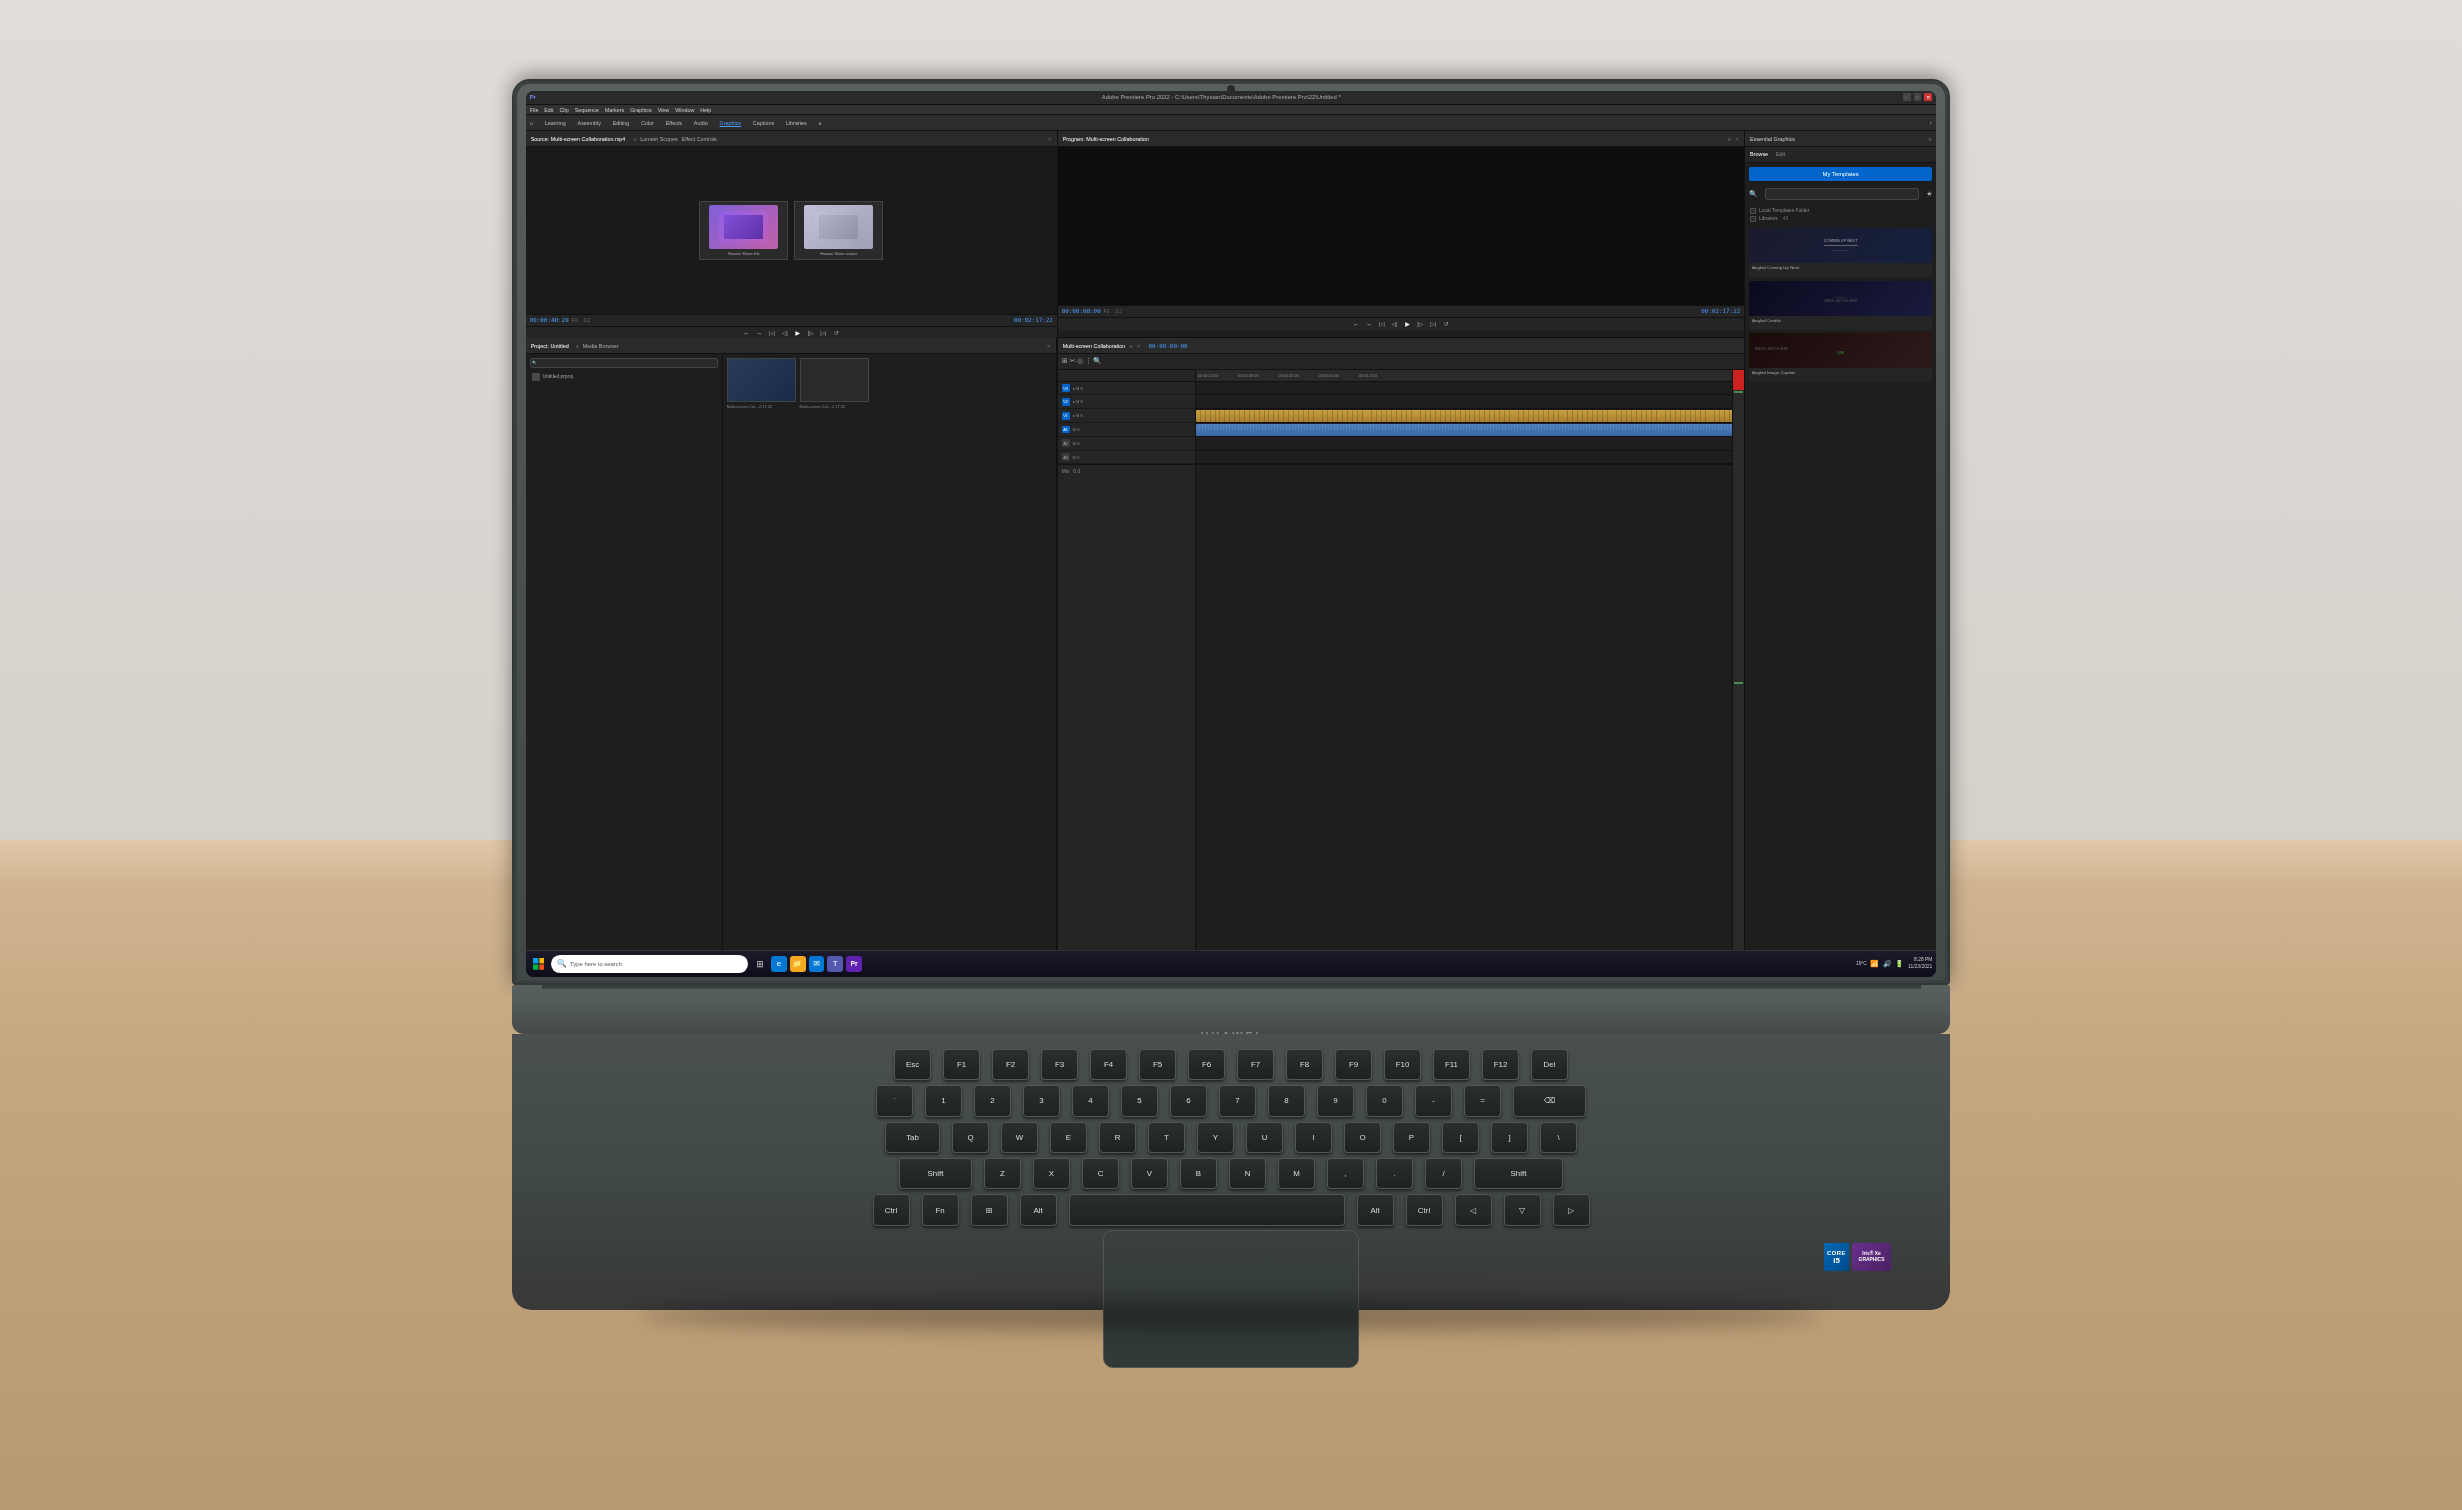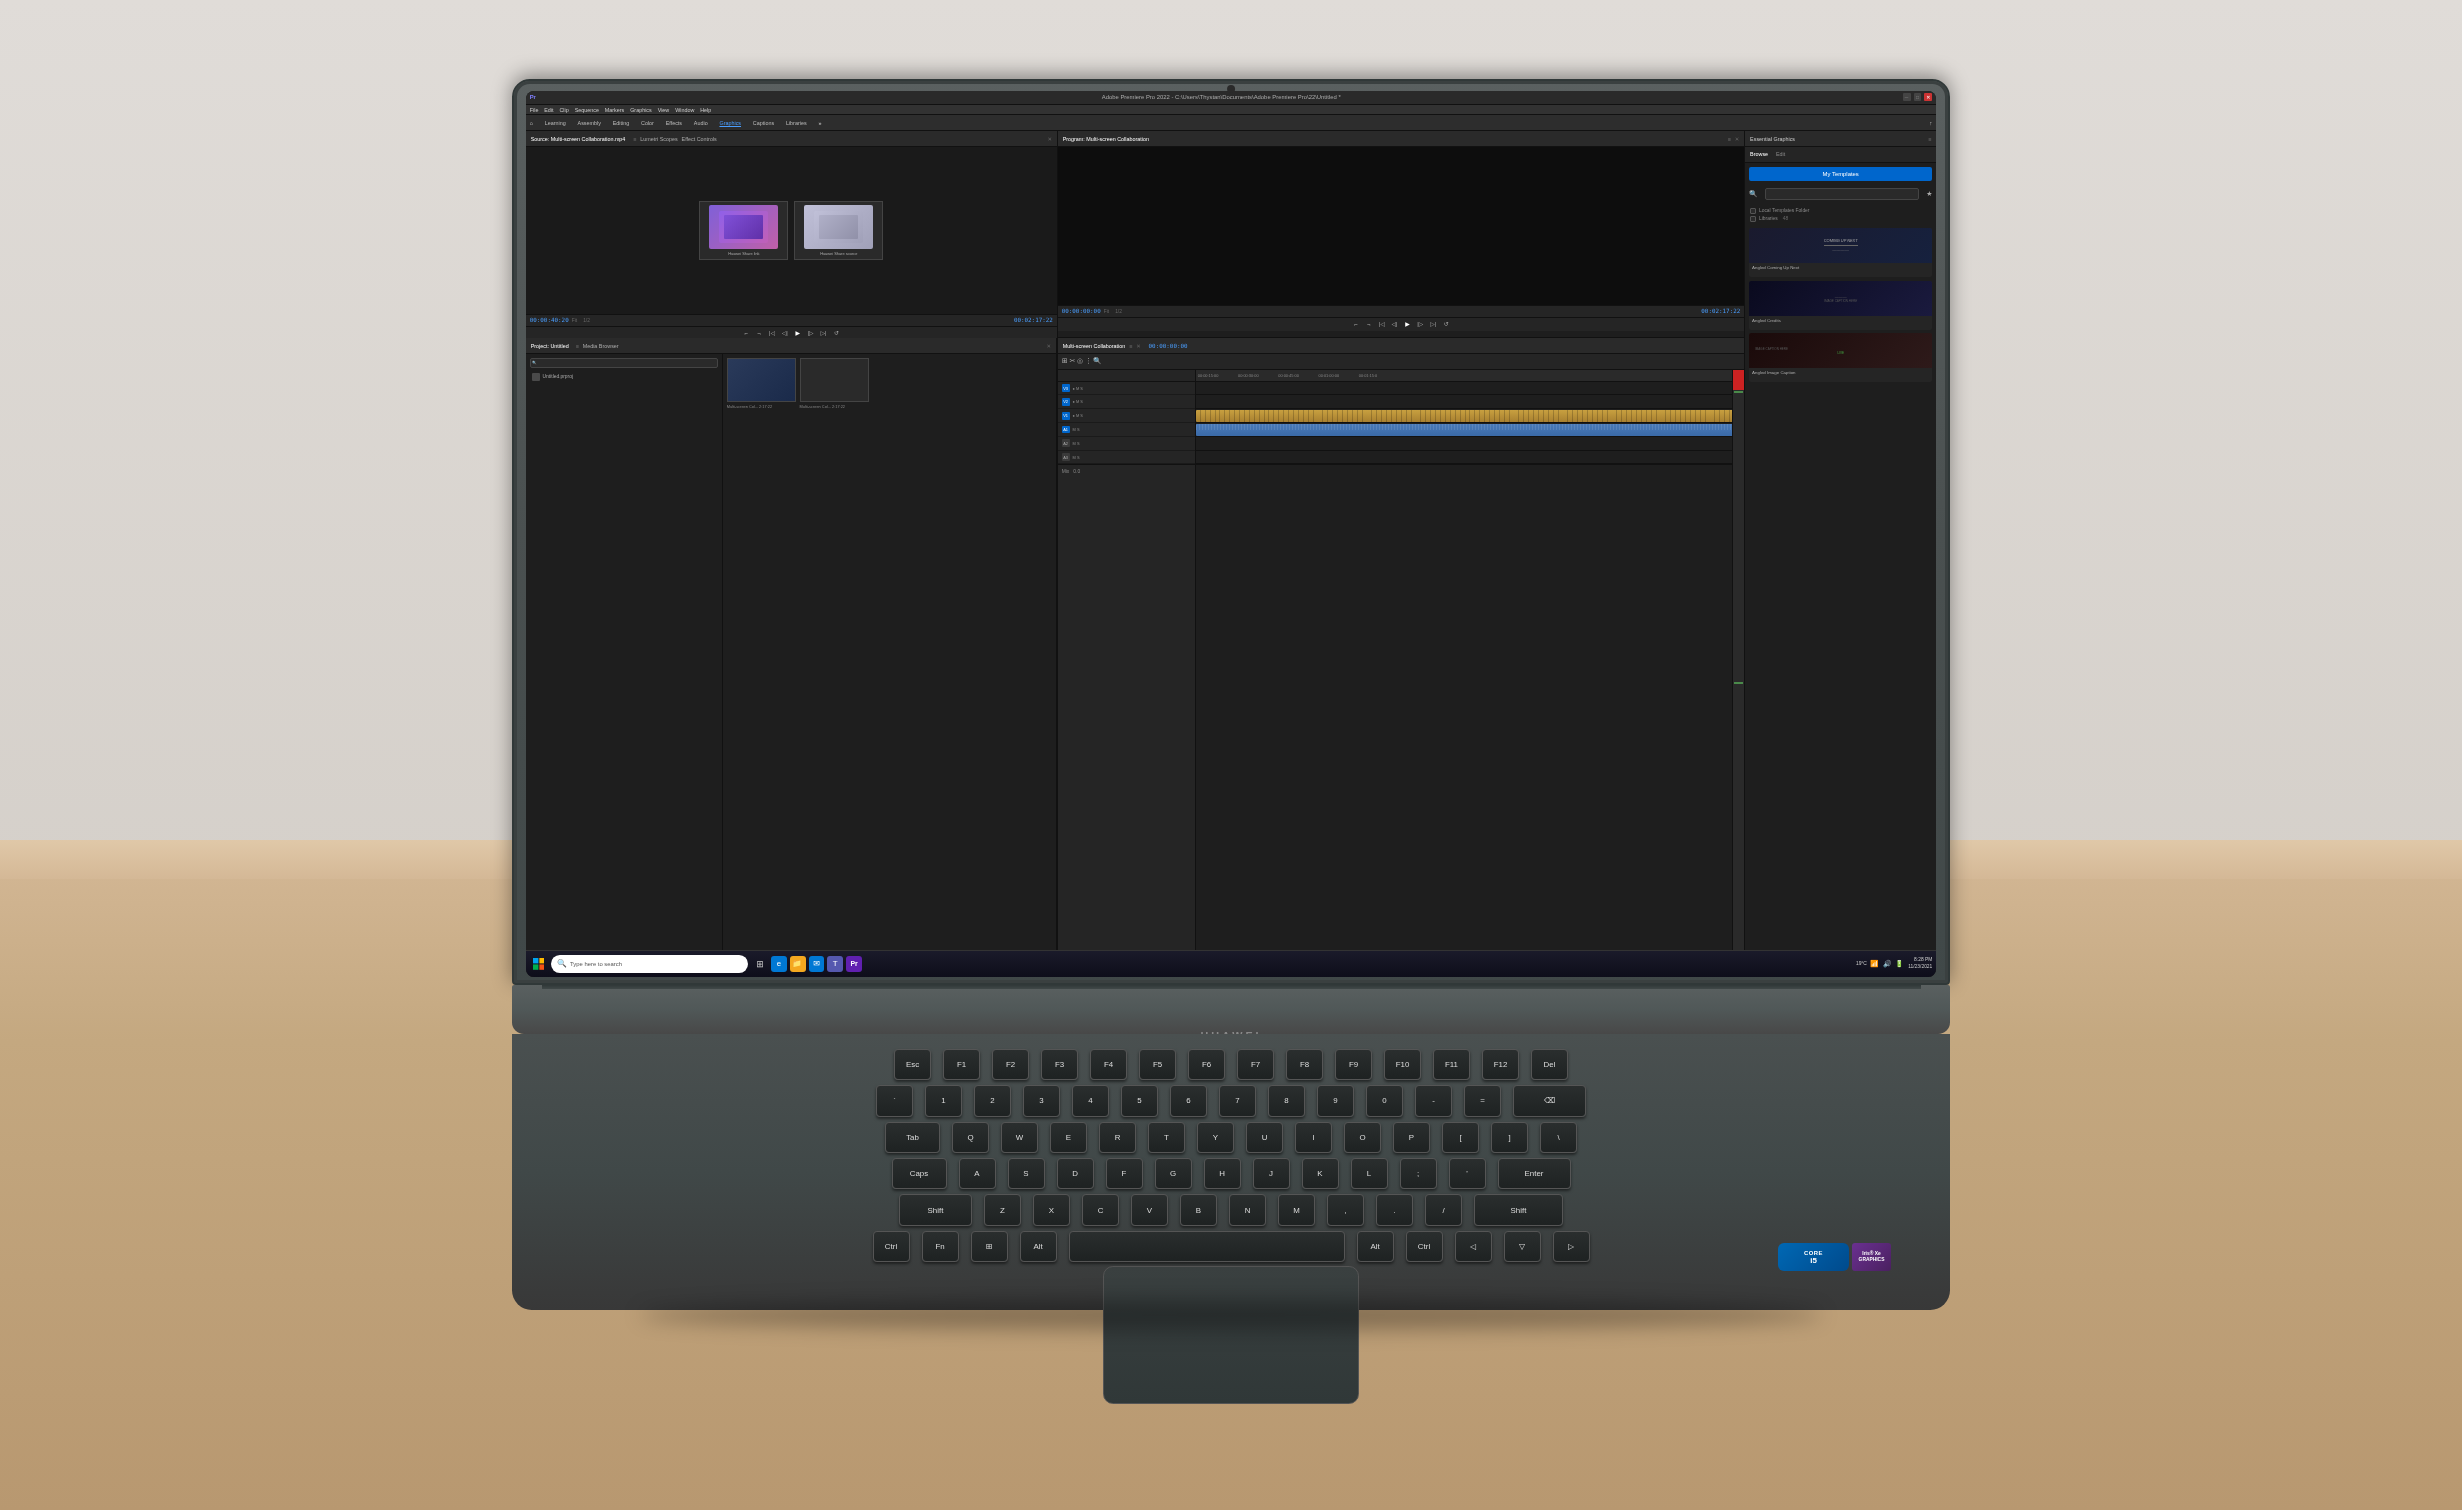--- a/index.html
+++ b/index.html
@@ -721,24 +721,24 @@
     
     .intel-sticker {
       position: absolute;
       bottom: 39px;
       right: 59px;
       display: flex;
       gap: 3px;
     }
 
     .intel-badge {
-      width: 71px;
+      width: 25px;
       height: 27.6px;
       background: linear-gradient(135deg, #0068b4 0%, #004a8c 100%);
-      border-radius: 6px;
+      border-radius: 0;
       display: flex;
       flex-direction: column;
       align-items: center;
       justify-content: center;
     }
 
     .intel-text-core {
       font-size: 5.9px;
       color: #fff;
       font-weight: bold;
@@ -1280,35 +1280,20 @@
         <div class="key">Y</div>
         <div class="key">U</div>
         <div class="key">I</div>
         <div class="key">O</div>
         <div class="key">P</div>
         <div class="key">[</div>
         <div class="key">]</div>
         <div class="key">\</div>
       </div>
 
-      <div class="key-row">
-        <div class="key caps">Caps</div>
-        <div class="key">A</div>
-        <div class="key">S</div>
-        <div class="key">D</div>
-        <div class="key">F</div>
-        <div class="key">G</div>
-        <div class="key">H</div>
-        <div class="key">J</div>
-        <div class="key">K</div>
-        <div class="key">L</div>
-        <div class="key">;</div>
-        <div class="key">'</div>
-        <div class="key enter">Enter</div>
-      </div>
 
       <div class="key-row">
         <div class="key shift-l">Shift</div>
         <div class="key">Z</div>
         <div class="key">X</div>
         <div class="key">C</div>
         <div class="key">V</div>
         <div class="key">B</div>
         <div class="key">N</div>
         <div class="key">M</div>

